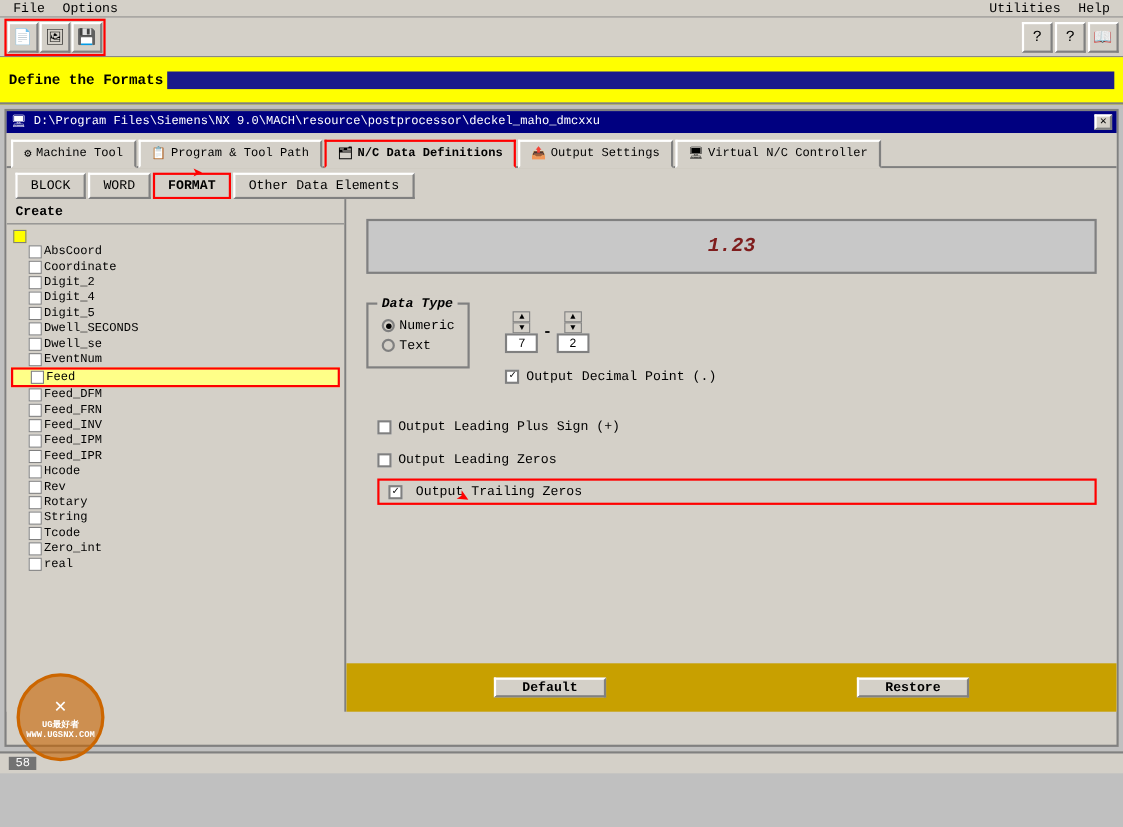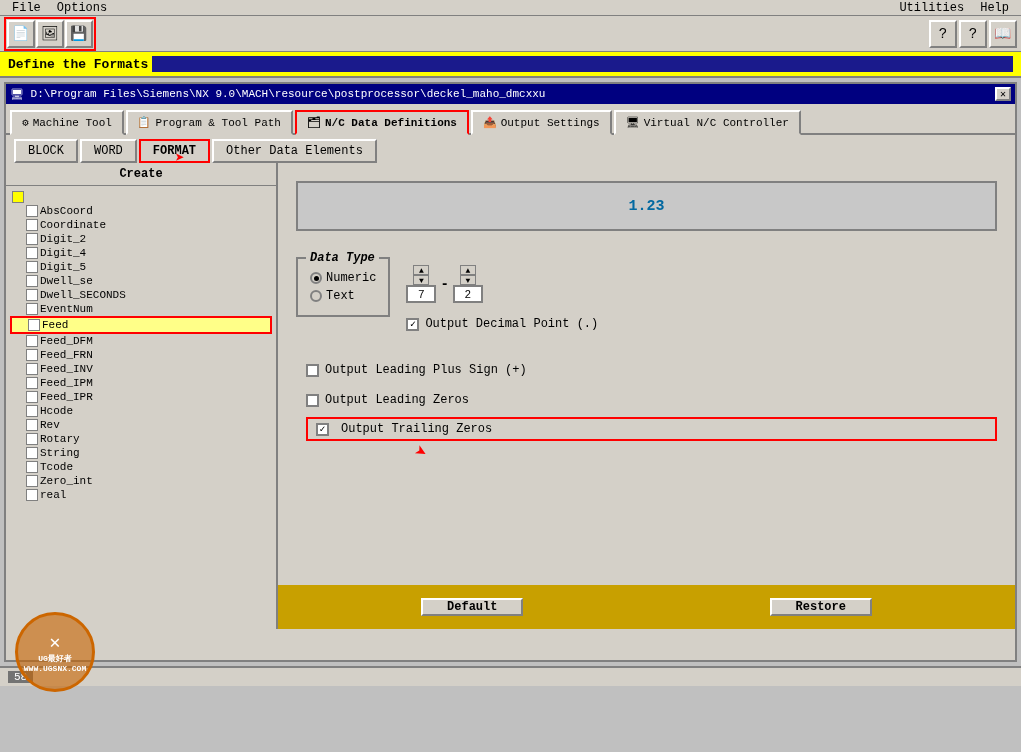--- a/index.html
+++ b/index.html
@@ -61,21 +61,21 @@
     }
 
     
     .title-yellow {
       background: #ffff00;
       padding: 3px 8px;
       font-size: 13px;
       font-weight: bold;
       color: #000;
       border-bottom: 2px solid #808080;
-      height: 26px;
+      height: 43px;
       display: flex;
       align-items: center;
     }
     .title-yellow-bar {
       background: #1a1a8c;
       flex: 1;
       height: 16px;
       margin-left: 4px;
     }
 
@@ -160,26 +160,25 @@
     }
 
     
     .content-area {
       display: flex;
       height: calc(100% - 110px);
     }
 
     
     .left-panel {
-      width: 272px;
+      width: 309px;
       background: #d4d0c8;
       border-right: 2px solid #808080;
       overflow-y: auto;
       overflow-x: hidden;
-      text-align: center;
     }
     .panel-header {
       background: #d4d0c8;
       padding: 4px 8px;
       font-weight: bold;
       font-size: 12px;
       border-bottom: 1px solid #808080;
     }
     .tree-area {
       padding: 4px;
@@ -216,24 +215,25 @@
     .format-display {
       background: #c8c8c8;
       border: 2px solid #808080;
       height: 50px;
       display: flex;
       align-items: center;
       justify-content: center;
       margin-bottom: 16px;
     }
     .format-value {
-      font-size: 15px;
-      color: #0369a1;
+      font-size: 18px;
+      color: #7f1d1d;
       font-weight: bold;
       font-family: 'Courier New', monospace;
+      font-style: italic;
     }
 
     
     .group-box {
       border: 2px solid #808080;
       padding: 8px 12px;
       margin-bottom: 12px;
       position: relative;
       display: inline-block;
     }
@@ -385,21 +385,21 @@
     }
 
     .right-content-layout {
       display: flex;
       flex-direction: column;
       gap: 10px;
       padding: 10px;
     }
     .mid-row {
       display: flex;
-      gap: 16px;
+      gap: 32px;
       align-items: flex-start;
     }
     .checkboxes-col {
       display: flex;
       flex-direction: column;
       gap: 4px;
       padding-top: 10px;
     }
   </style>
 </head>
@@ -506,25 +506,25 @@
         <div class="tree-item indent1">
           <span class="tree-icon page"></span>
           <span>Digit_4</span>
         </div>
         <div class="tree-item indent1">
           <span class="tree-icon page"></span>
           <span>Digit_5</span>
         </div>
         <div class="tree-item indent1">
           <span class="tree-icon page"></span>
+          <span>Dwell_SECONDS</span>
+        </div>
+        <div class="tree-item indent1">
+          <span class="tree-icon page"></span>
           <span>Dwell_se</span>
-        </div>
-        <div class="tree-item indent1">
-          <span class="tree-icon page"></span>
-          <span>Dwell_SECONDS</span>
         </div>
         <div class="tree-item indent1">
           <span class="tree-icon page"></span>
           <span>EventNum</span>
         </div>
 
         <div class="tree-item highlighted indent1" style="border: 2px solid red; background: #ffff88;">
           <span class="tree-icon page"></span>
           <span>Feed</span>
         </div>

